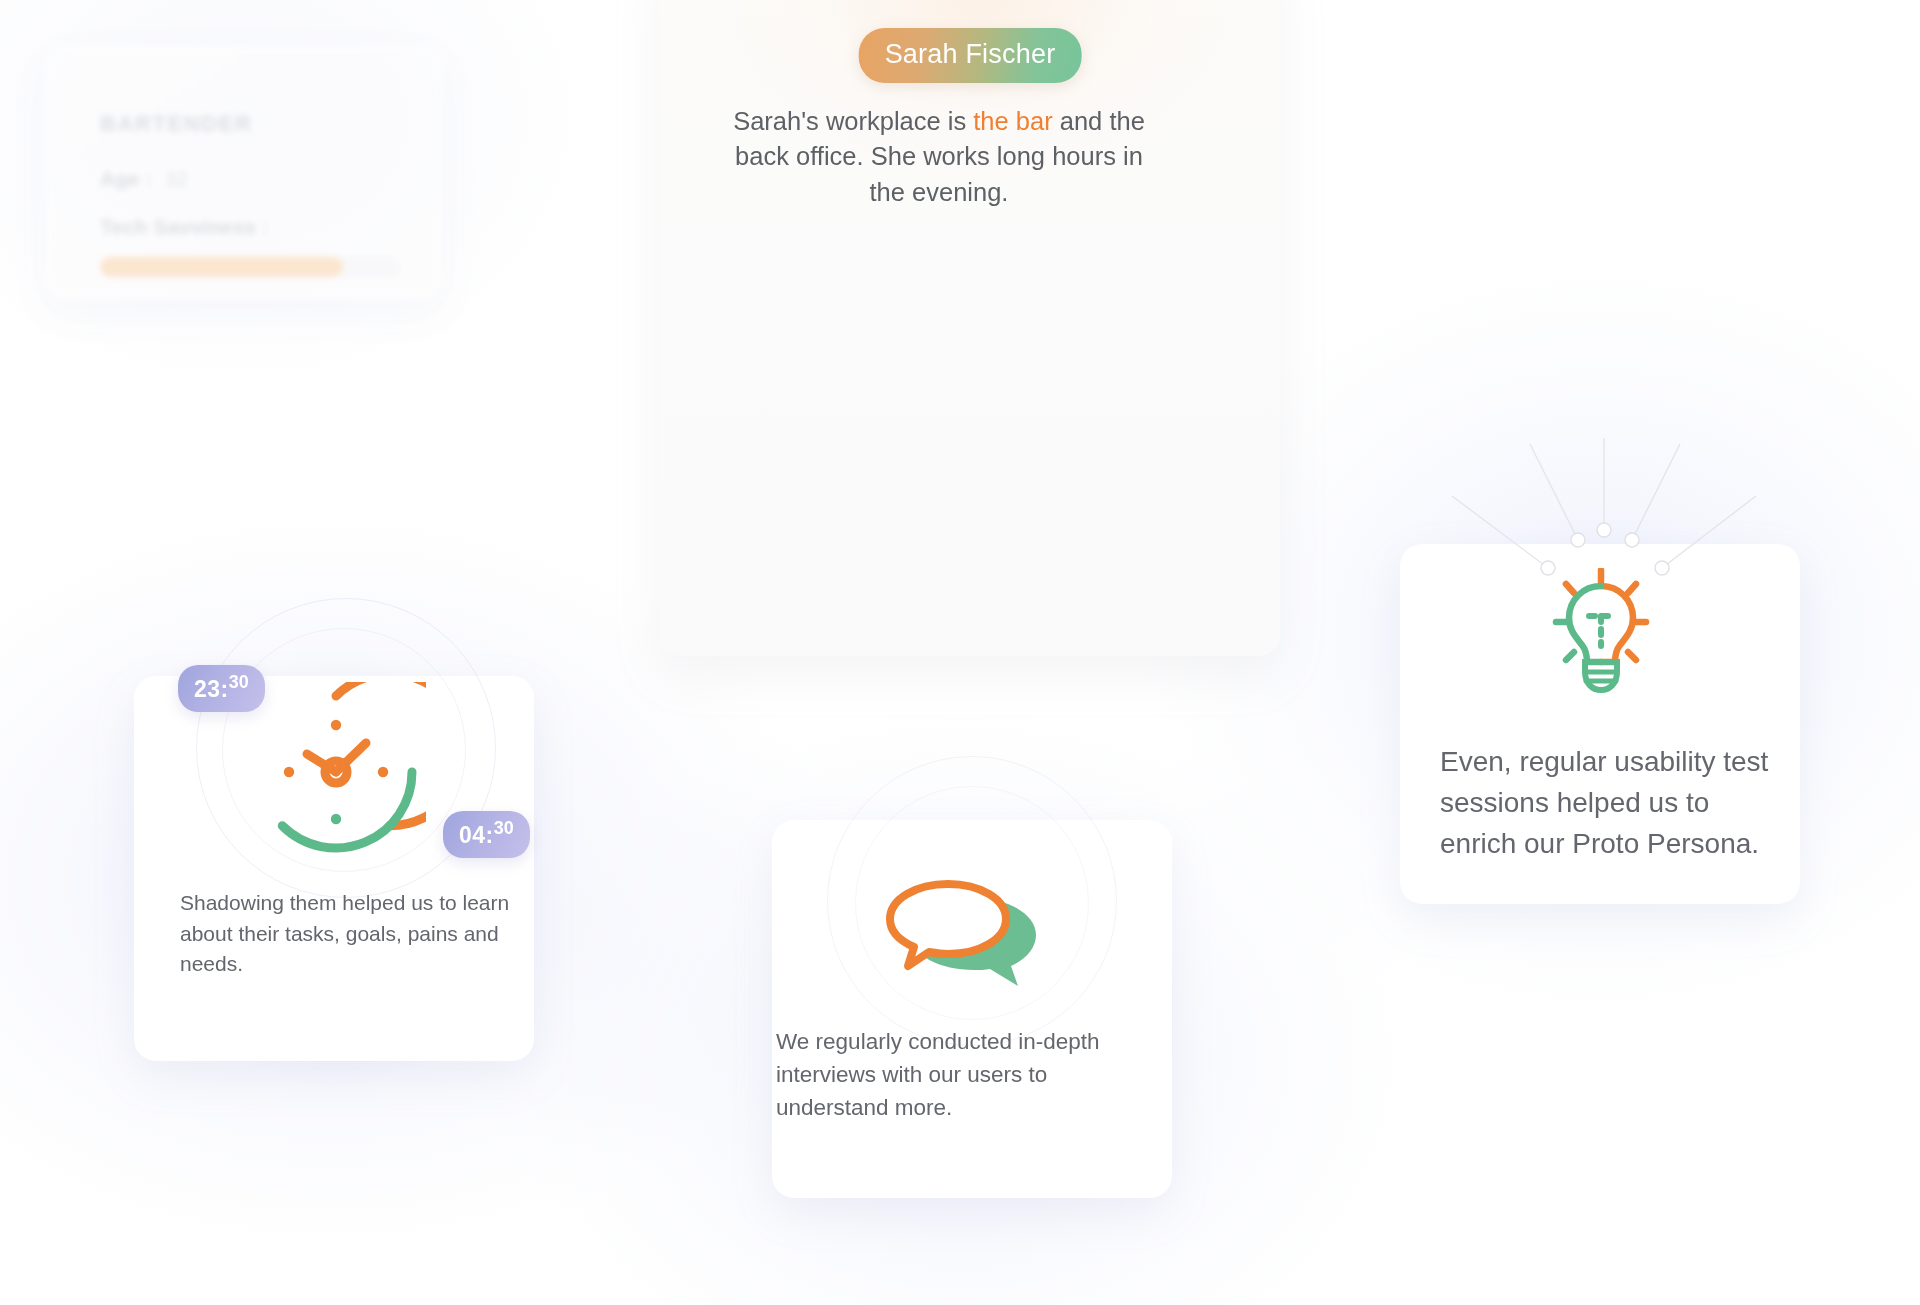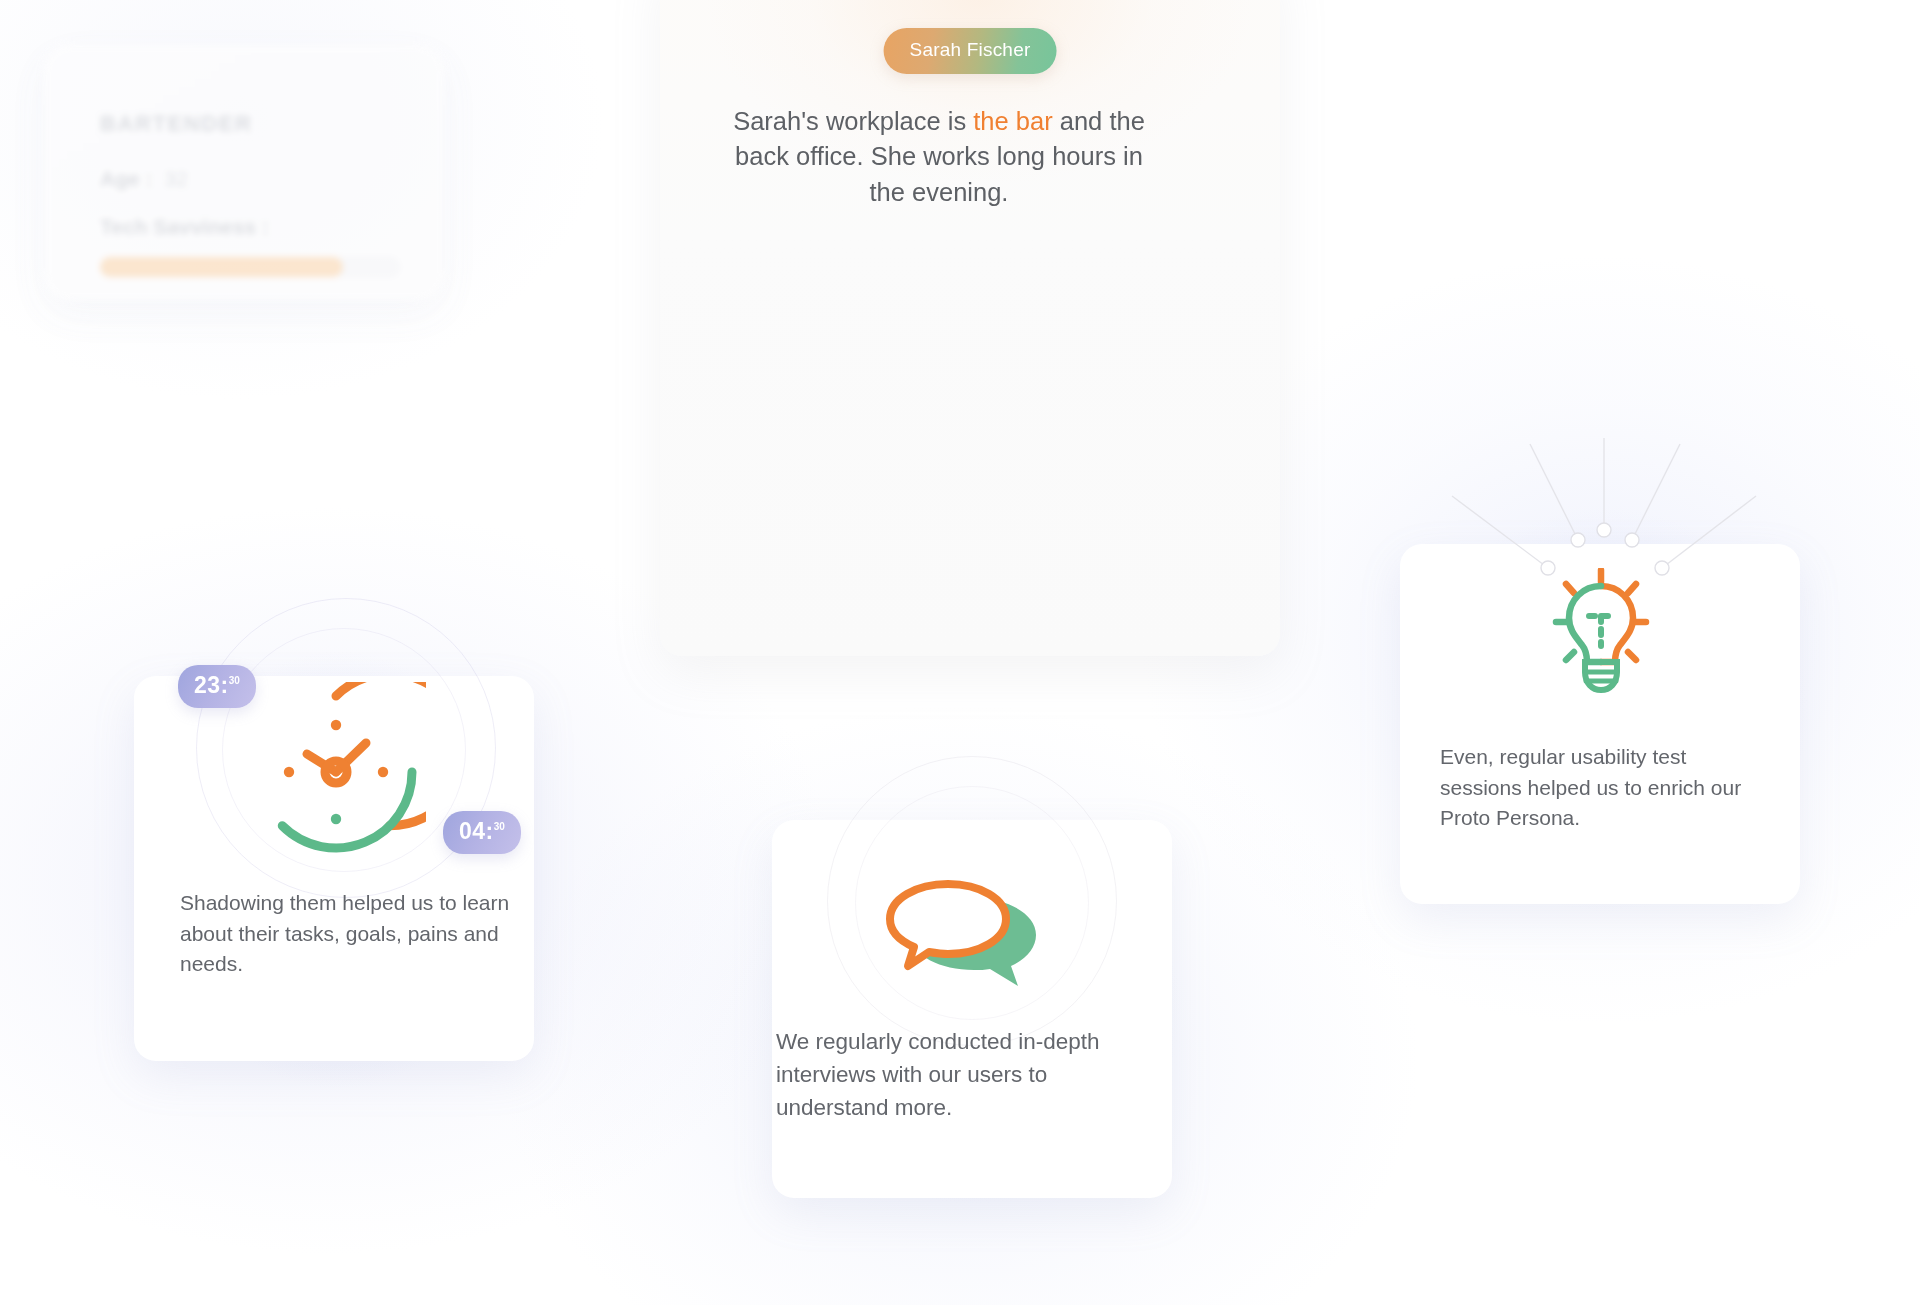--- a/index.html
+++ b/index.html
@@ -84,21 +84,21 @@
   }
 
   #persona-badge {
     position: absolute;
     left: 50%; transform: translateX(-50%);
     top: 70px;
     padding: 11px 26px 13px 26px;
     border-radius: 26px;
     background: linear-gradient(100deg, #e8a463 0%, #dda971 28%, #b3b880 55%, #84c398 78%, #77c59b 100%);
     color: #ffffff;
-    font-size: 19px;
+    font-size: 27px;
     letter-spacing: 0.2px;
     white-space: nowrap;
     box-shadow: 0 4px 14px rgba(200,170,150,0.25);
   }
 
   #persona-body {
     position: absolute;
     left: 54px; top: 146px;
     width: 450px;
     text-align: center;
@@ -145,21 +145,21 @@
     border-radius: 20px;
     padding: 7px 16px 9px 16px;
     color: #ffffff;
     font-size: 23px;
     font-weight: 700;
     letter-spacing: 0.5px;
     background: linear-gradient(118deg, #9fa5de 0%, #b3b2e4 48%, #c4c0ea 100%);
     box-shadow: 0 5px 14px rgba(150,150,205,0.22);
     white-space: nowrap;
   }
-  .time-pill sup { font-size: 10px; font-weight: 700; vertical-align: super; letter-spacing: 0; }
+  .time-pill sup { font-size: 18px; font-weight: 700; vertical-align: super; letter-spacing: 0; }
   #time-pill-night { left: 178px; top: 665px; }
   #time-pill-morning { left: 443px; top: 811px; }
 
   #clock-caption {
     position: absolute;
     left: 180px; top: 888px;
     width: 330px;
     font-size: 21px;
     line-height: 1.46;
     color: #63666c;
@@ -211,21 +211,21 @@
     background: radial-gradient(closest-side, rgba(215,221,249,0.52), rgba(255,255,255,0) 72%);
     pointer-events: none;
   }
   #rays-svg { position: absolute; left: 1444px; top: 438px; pointer-events: none; }
   #bulb-icon { position: absolute; left: 1540px; top: 568px; }
 
   #ideas-caption {
     position: absolute;
     left: 1440px; top: 742px;
     width: 330px;
-    font-size: 21px;
+    font-size: 28px;
     line-height: 1.46;
     color: #63666c;
   }
 </style>
 </head>
 <body>
 
 <div id="stage">
 
   <div id="bartender-card" class="card">

